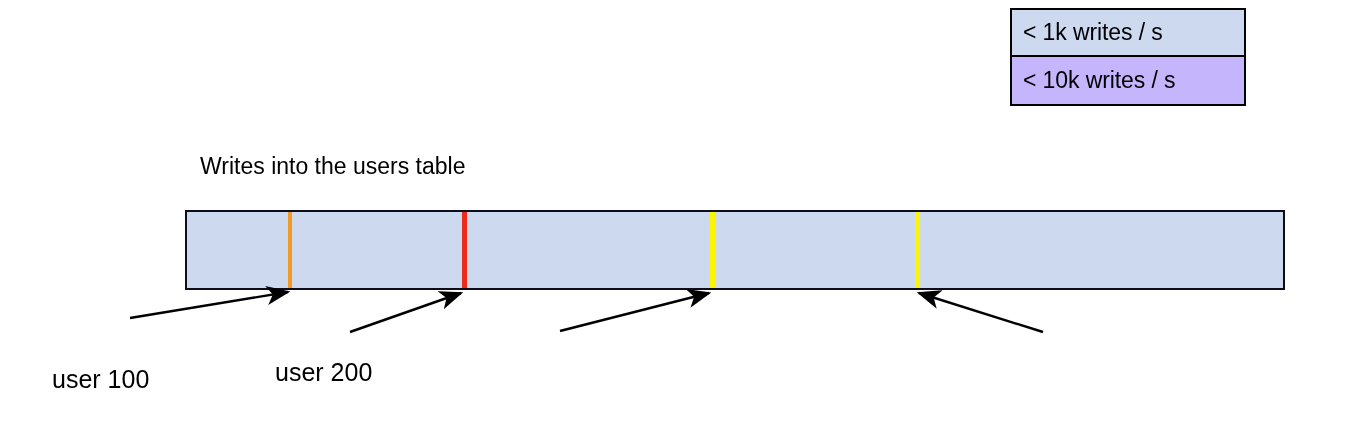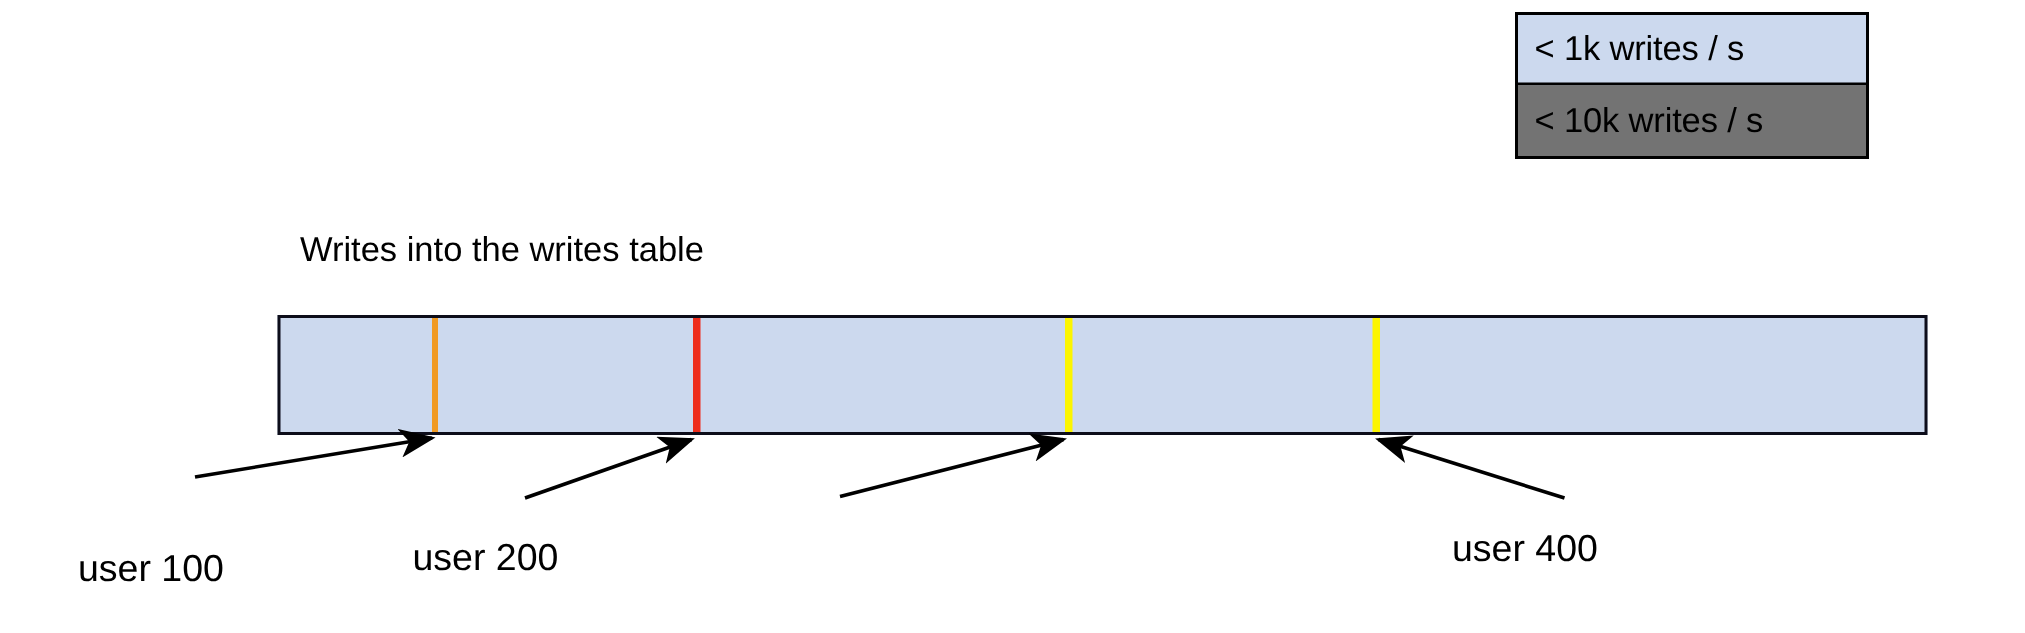--- a/index.html
+++ b/index.html
@@ -92,26 +92,26 @@
 </style>
 </head>
 <body>
 
 <div id="canvas">
 
   <div id="legend">
     <div class="legend-row" style="background:#ccd9ee;">
       <span class="legend-label">&lt; 1k writes / s</span>
     </div>
-    <div class="legend-row" style="background:#737373;">
+    <div class="legend-row" style="background:#c4b5fd;">
       <span class="legend-label">&lt; 10k writes / s</span>
     </div>
   </div>
 
-  <div id="chart-title">Writes into the writes table</div>
+  <div id="chart-title">Writes into the users table</div>
 
   <div id="bar">
     <div class="bar-marker" style="left:101px; width:4px; background:#f09a23;"></div>
     <div class="bar-marker" style="left:275px; width:5px; background:#ed2d1c;"></div>
     <div class="bar-marker" style="left:523px; width:5px; background:#fcf500;"></div>
     <div class="bar-marker" style="left:728px; width:5px; background:#fcf500;"></div>
   </div>
 
   <svg id="arrows" viewBox="0 0 1350 422">
     <defs>
@@ -120,15 +120,14 @@
       </marker>
     </defs>
     <line x1="130" y1="318" x2="288" y2="292" stroke="#000000" stroke-width="2.4" marker-end="url(#arrowhead)"></line>
     <line x1="350" y1="332" x2="461" y2="293" stroke="#000000" stroke-width="2.4" marker-end="url(#arrowhead)"></line>
     <line x1="560" y1="331" x2="709" y2="293" stroke="#000000" stroke-width="2.4" marker-end="url(#arrowhead)"></line>
     <line x1="1043" y1="332" x2="919" y2="293" stroke="#000000" stroke-width="2.4" marker-end="url(#arrowhead)"></line>
   </svg>
 
   <div class="callout-label" style="left:52px; top:338px;margin-top:28px;">user 100</div>
   <div class="callout-label" style="left:275px; top:359px;">user 200</div>
-  <div class="callout-label" style="left:968px; top:353px;">user 400</div>
 
 </div>
 
 </body></html>

